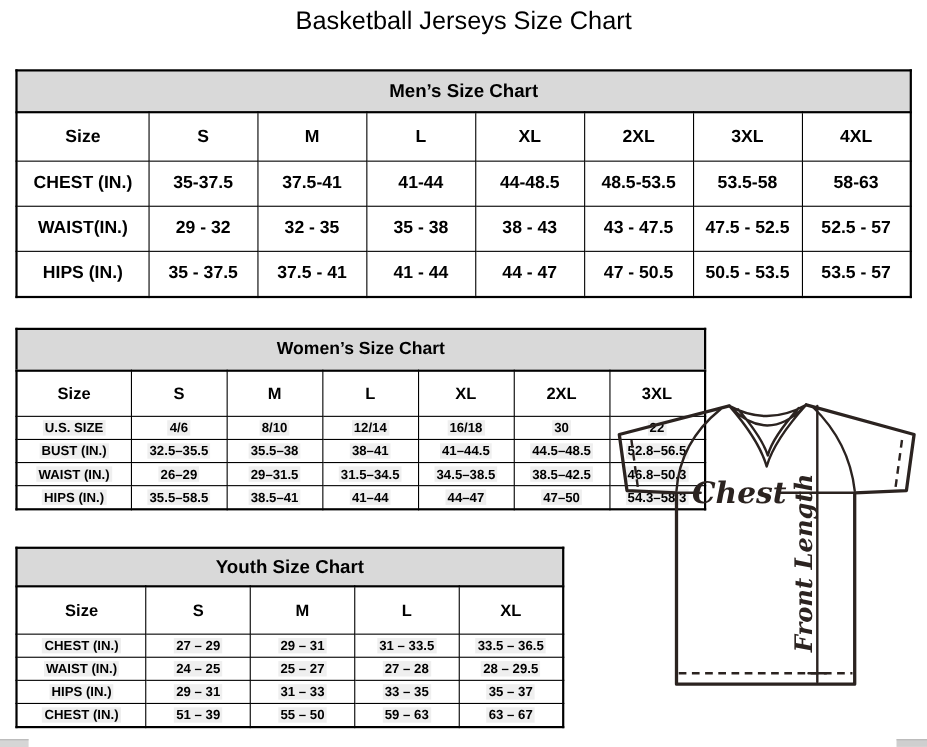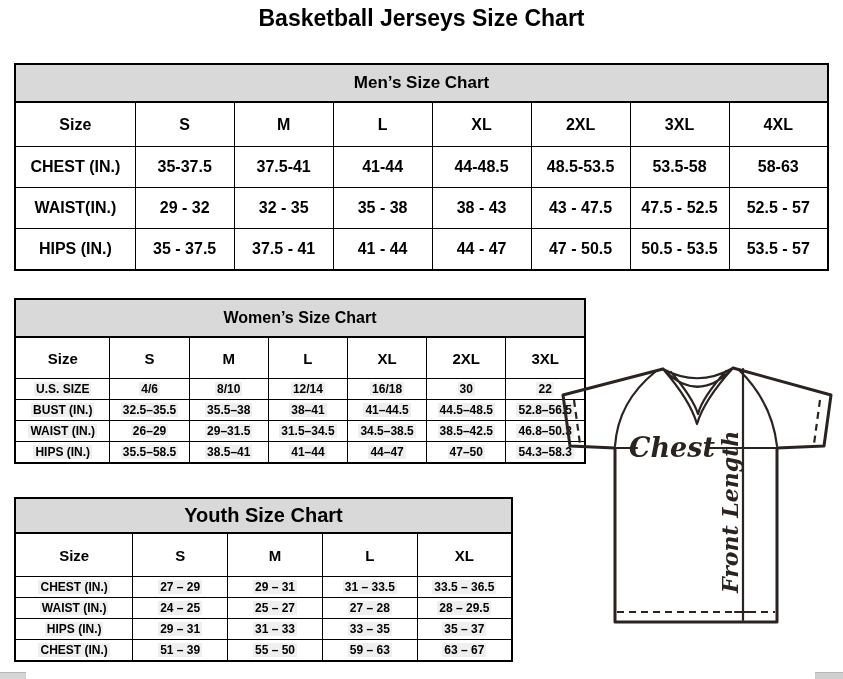--- a/index.html
+++ b/index.html
@@ -8,48 +8,48 @@
     --hl:#efefef;
     --ink:#2b2320;
   }
   html,body{margin:0;padding:0;background:#fff;}
   .canvas{
     position:relative;width:843px;height:679px;background:#ffffff;overflow:hidden;
     font-family:"Liberation Sans",sans-serif;color:#000;
   }
   .page-title{
     position:absolute;top:5px;left:0;width:100%;text-align:center;
-    font-size:23px;font-weight:bold;
+    font-size:23px;font-weight:normal;
   }
   .section{position:absolute;}
   .band{
     background:var(--band-bg);
     border:2px solid var(--border);
     border-bottom:none;
     text-align:left;font-weight:bold;
     display:flex;align-items:center;justify-content:center;
   }
   table{border-collapse:collapse;width:100%;table-layout:fixed;background:#fff;}
   th,td{border:1px solid var(--border);text-align:center;font-weight:bold;padding:0;vertical-align:middle;}
   table{border:2px solid var(--border);}
   
   .men{left:14px;top:63px;width:815px;}
   .men .band{height:36px;font-size:17px;}
   .men thead th{height:43px;font-size:16px;}
   .men tbody th,.men tbody td{height:40px;font-size:16px;}
   .men th:first-child,.men td:first-child{width:14.6%;}
   
-  .women{left:14px;top:298px;width:572px;}
+  .women{left:14px;top:298px;width:628px;}
   .women .band{height:36px;font-size:16px;}
   .women thead th{height:40px;font-size:15px;}
   .women tbody th,.women tbody td{height:20px;font-size:12px;}
   .women th:first-child,.women td:first-child{width:16.4%;}
   
   .youth{left:14px;top:497px;width:499px;}
-  .youth .band{height:33px;font-size:20px;}
+  .youth .band{height:33px;font-size:17px;}
   .youth thead th{height:42px;font-size:15px;}
   .youth tbody th,.youth tbody td{height:20px;font-size:12px;}
   .youth th:first-child,.youth td:first-child{width:23.4%;}
 
   .hl{background:var(--hl);padding:0 2px;}
 
   
   .jersey{position:absolute;left:552px;top:360px;width:288px;height:268px;}
   .jersey svg{display:block;width:288px;height:268px;}
   .ln{fill:none;stroke:var(--ink);stroke-width:3;stroke-linejoin:round;stroke-linecap:round;}

